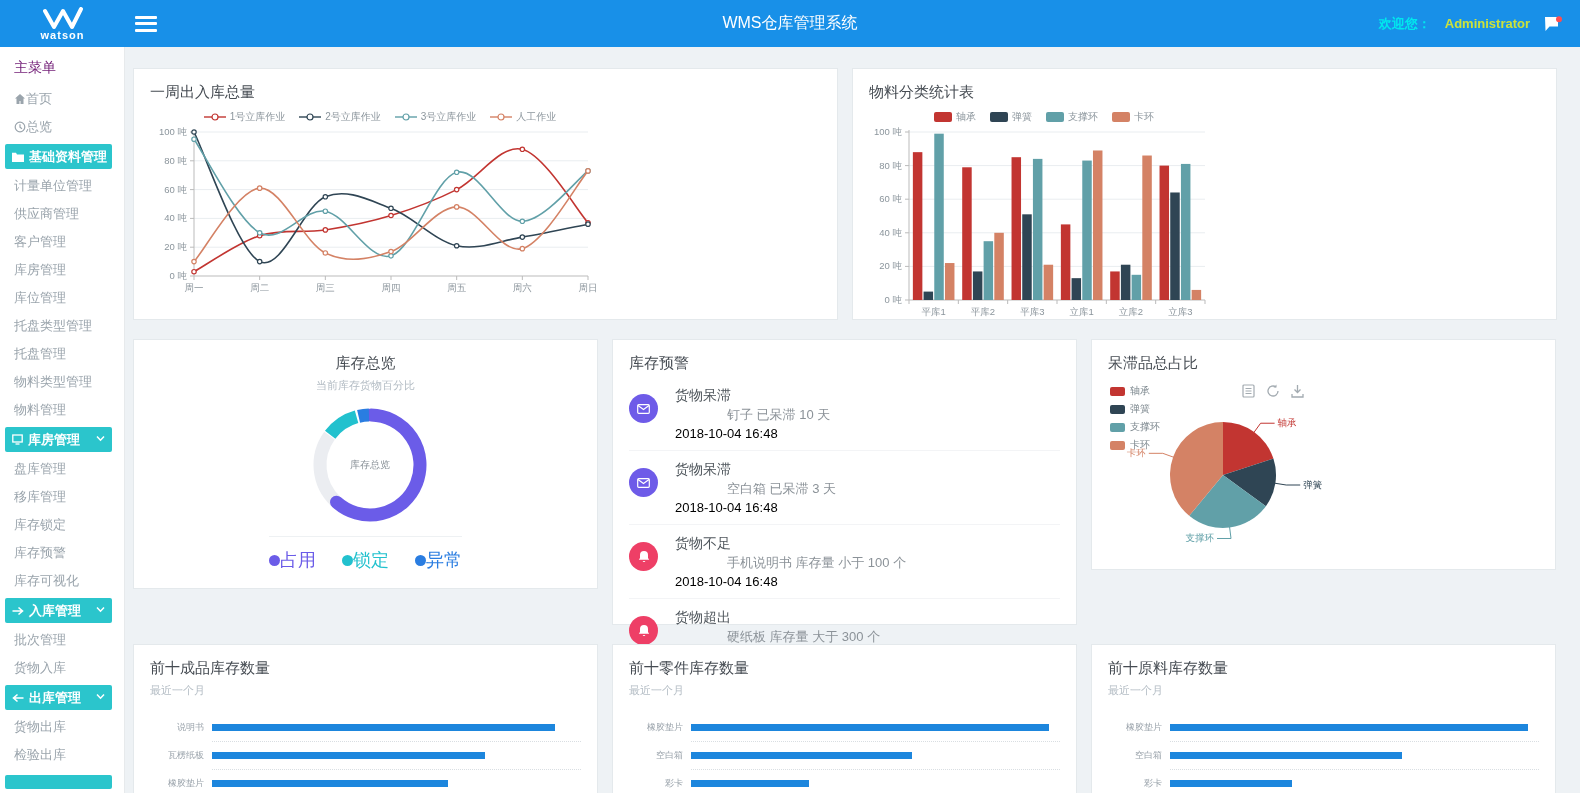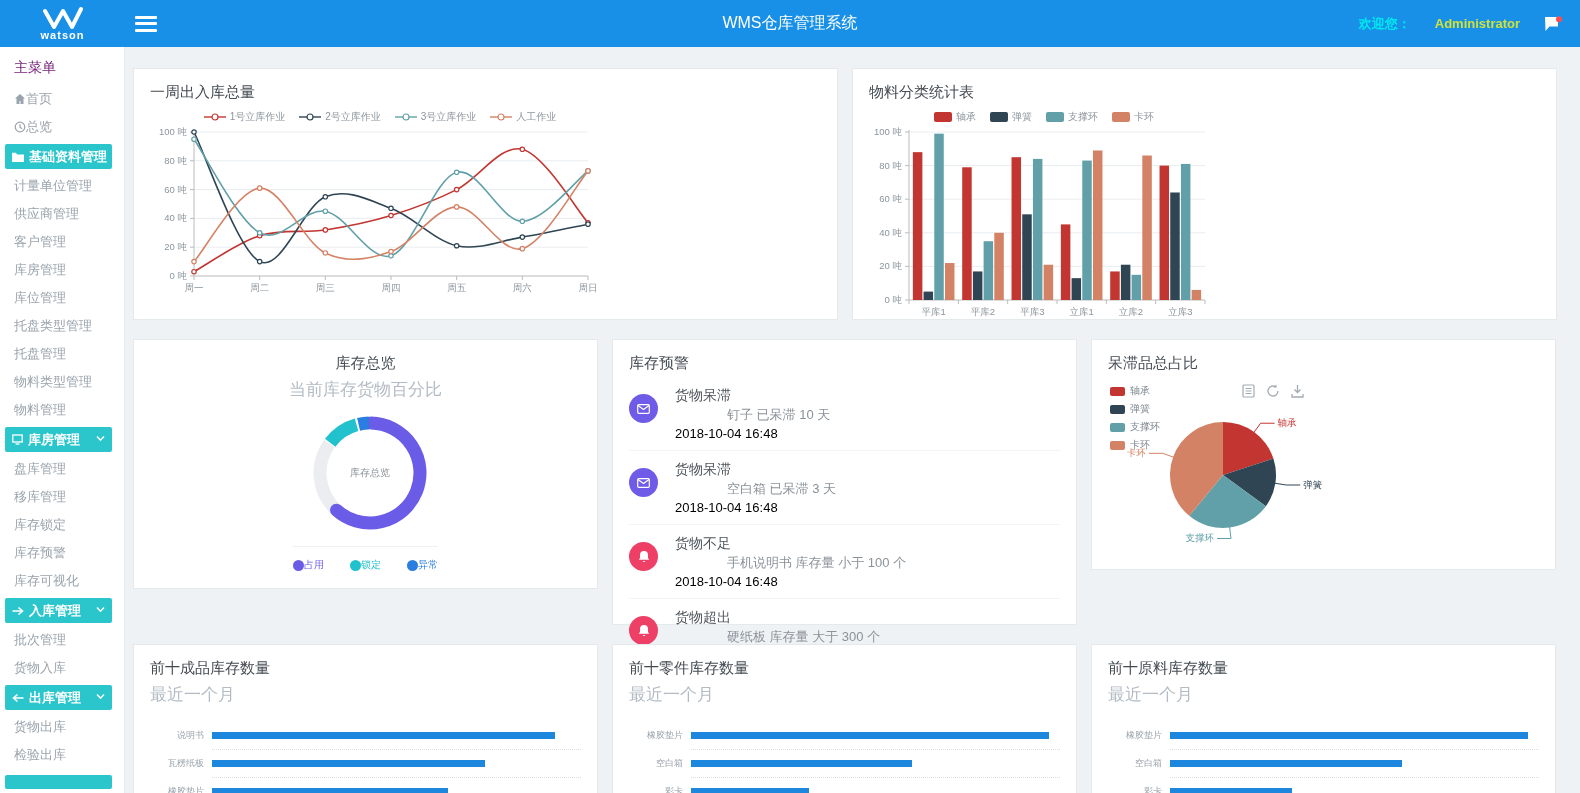--- a/index.html
+++ b/index.html
@@ -6,47 +6,47 @@
   html,body { width:1580px; height:793px; overflow:hidden;
     font-family:"Liberation Sans","DejaVu Sans",sans-serif; background:#eef2f5;}
   
   .topbar{position:absolute;left:0;top:0;width:1580px;height:47px;background:#1890e8;
     display:flex;align-items:center;z-index:5;}
   .logo{width:125px;height:47px;display:flex;flex-direction:column;align-items:center;justify-content:center;}
   .logo-text{color:#fff;font-size:11px;font-weight:bold;letter-spacing:1px;margin-top:-2px;}
   .hamburger{margin-left:10px;width:22px;height:16px;display:flex;flex-direction:column;justify-content:space-between;cursor:pointer;}
   .hamburger div{height:3px;background:#fff;border-radius:1px;}
   .top-title{position:absolute;left:0;right:0;text-align:center;color:#fff;font-size:16px;}
-  .top-right{margin-left:auto;display:flex;align-items:center;gap:24px;padding-right:18px;z-index:2;}
+  .top-right{margin-left:auto;display:flex;align-items:center;gap:14px;padding-right:18px;z-index:2;}
   .welcome{color:#00e7ee;font-size:13px;font-weight:bold;}
   .username{color:#cde23a;font-size:13px;font-weight:bold;}
   
   .sidebar{position:absolute;left:0;top:47px;bottom:0;width:125px;background:#fff;
     border-right:1px solid #e7eaec;overflow:hidden;}
   .menu-header{padding:12px 0 8px 14px;font-size:14px;color:#701a75;}
   .menu-item{height:28px;line-height:28px;padding-left:14px;font-size:13px;color:#9aa4ac;cursor:pointer;white-space:nowrap;display:flex;align-items:center;}
   .menu-group{height:25px;margin:3px 12px 3px 5px;background:#2bc5cc;color:#fff;border-radius:2px;
     display:flex;align-items:center;gap:5px;padding-left:7px;font-size:13px;font-weight:bold;position:relative;cursor:pointer;white-space:nowrap;}
   .menu-group .chev{position:absolute;right:7px;top:8px;line-height:0;}
   .menu-group.partial{height:14px;margin-top:6px;}
   .mi-icon{line-height:0;display:inline-block;}
   
   .content{position:absolute;left:125px;top:47px;right:0;bottom:0;padding:21px 23px 0 8px;overflow:hidden;}
   .row{display:flex;gap:14px;align-items:flex-start;}
   .row + .row{margin-top:19px;}
   .card{background:#fff;border:1px solid #e4e9ec;padding:14px 16px;position:relative;}
   .card-title{font-size:15px;color:#454b52;font-weight:500;}
-  .card-sub{font-size:17px;color:#b3bcc4;margin-top:5px;}
+  .card-sub{font-size:11px;color:#b3bcc4;margin-top:5px;}
   
   .legend-row{display:flex;justify-content:center;align-items:center;gap:14px;margin-top:8px;}
   .legend-item{display:flex;align-items:center;gap:4px;font-size:10px;color:#8b959c;cursor:pointer;}
   .swatch{width:18px;height:10px;border-radius:2px;display:inline-block;}
   
   .ov-footer{margin-top:auto;border-top:1px solid #eef1f3;padding:11px 0 2px;display:flex;justify-content:center;gap:26px;}
-  .ov-leg{display:flex;align-items:center;font-size:10px;font-weight:500;cursor:pointer;}
+  .ov-leg{display:flex;align-items:center;font-size:18px;font-weight:500;cursor:pointer;}
   .ov-dot{width:11px;height:11px;border-radius:50%;display:inline-block;}
   
   .alert-list{margin-top:4px;}
   .alert-item{display:flex;padding:9px 0 7px;border-bottom:1px solid #f3f4f6;}
   .alert-item:last-child{border-bottom:none;}
   .al-icon-wrap{width:46px;padding-top:8px;}
   .al-circle{width:29px;height:29px;border-radius:50%;display:flex;align-items:center;justify-content:center;}
   .al-title{font-size:14px;color:#4f565c;font-weight:500;line-height:19px;}
   .al-desc{font-size:13px;color:#8b9298;line-height:19px;padding-left:52px;}
   .al-time{font-size:13px;color:#000000;line-height:19px;}

